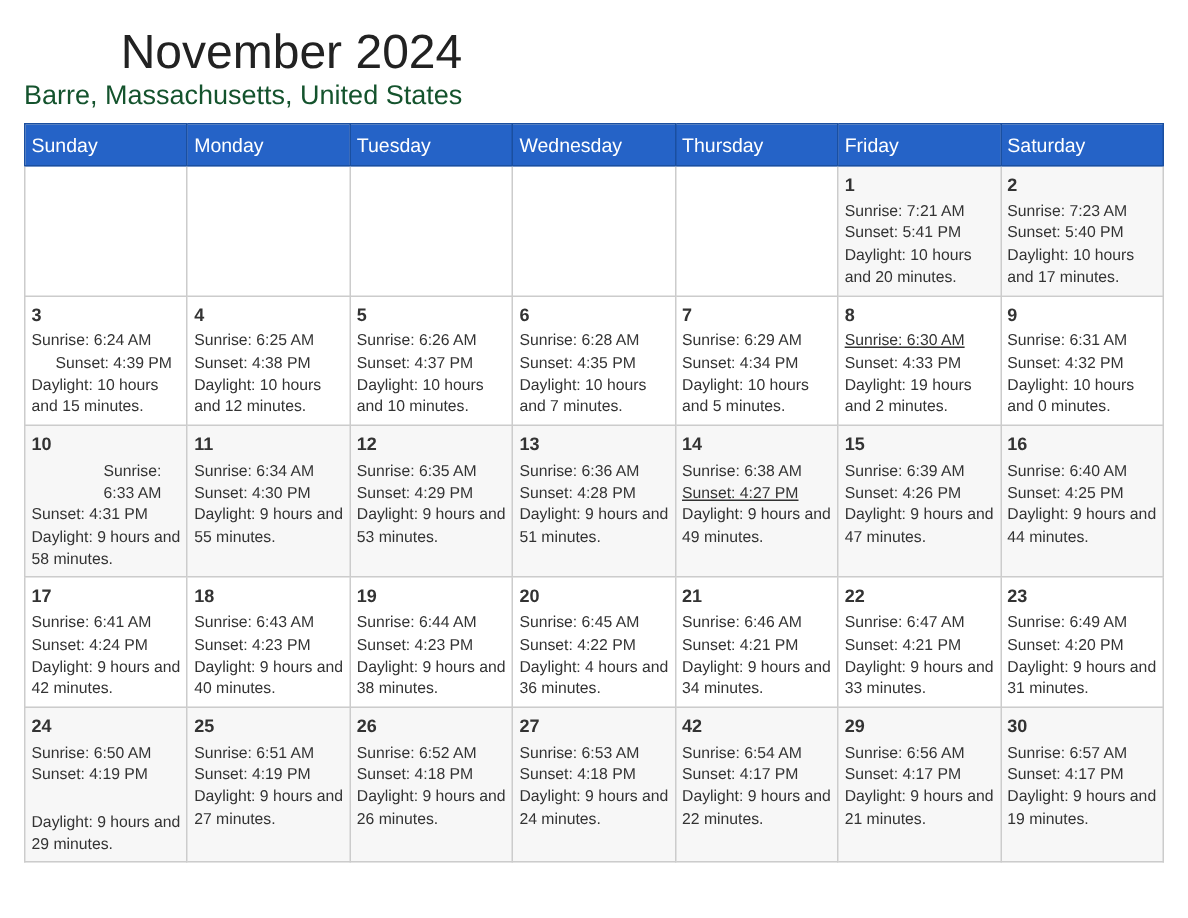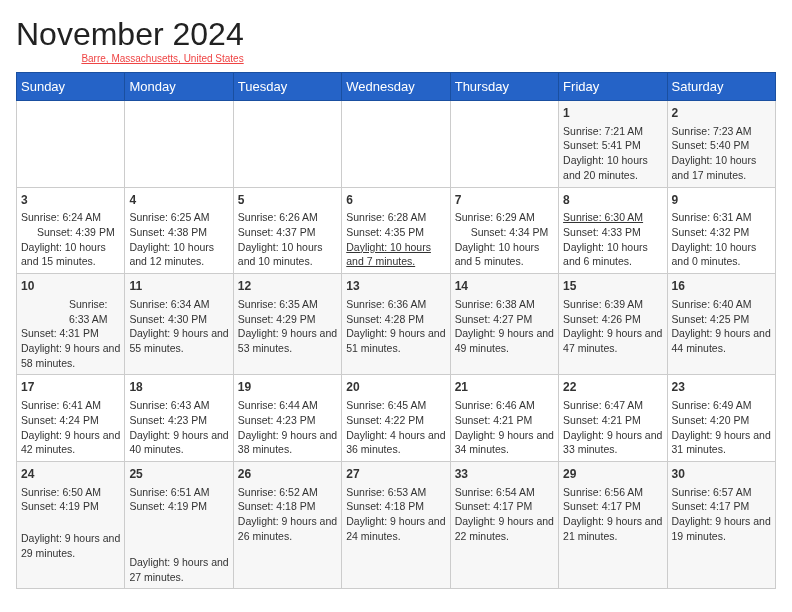--- a/index.html
+++ b/index.html
@@ -34,23 +34,22 @@
     }
     .title-area {
       text-align: right;
     }
     .calendar-title {
       font-size: 32px;
       font-weight: normal;
       color: #222;
     }
     .calendar-subtitle {
-      font-size: 10px;
-      color: #ef4444;
-      text-decoration: underline;
+      font-size: 18px;
+      color: #14532d;
     }
     table {
       width: 100%;
       border-collapse: collapse;
       font-size: 11px;
     }
     thead th {
       background-color: #2563c7;
       color: #fff;
       padding: 6px 4px;
@@ -144,33 +143,33 @@
         <td>
           <span class="day-num">5</span>
           <span style="display: block;">Sunrise: 6:26 AM</span>
           <span style="display: block;">Sunset: 4:37 PM</span>
           <span style="display: block;">Daylight: 10 hours and 10 minutes.</span>
         </td>
         <td>
           <span class="day-num">6</span>
           <span style="display: block;">Sunrise: 6:28 AM</span>
           <span style="display: block;">Sunset: 4:35 PM</span>
-          <span style="display: block; text-decoration: underline;">Daylight: 10 hours and 7 minutes.</span>
+          <span style="display: block;">Daylight: 10 hours and 7 minutes.</span>
         </td>
         <td>
           <span class="day-num">7</span>
           <span style="display: block;">Sunrise: 6:29 AM</span>
-          <span style="display: block; margin-left: 16px;">Sunset: 4:34 PM</span>
+          <span style="display: block;">Sunset: 4:34 PM</span>
           <span style="display: block;">Daylight: 10 hours and 5 minutes.</span>
         </td>
         <td>
           <span class="day-num">8</span>
           <span style="display: block; text-decoration: underline;">Sunrise: 6:30 AM</span>
           <span style="display: block;">Sunset: 4:33 PM</span>
-          <span style="display: block;">Daylight: 10 hours and 6 minutes.</span>
+          <span style="display: block;">Daylight: 19 hours and 2 minutes.</span>
         </td>
         <td>
           <span class="day-num">9</span>
           <span style="display: block;">Sunrise: 6:31 AM</span>
           <span style="display: block;">Sunset: 4:32 PM</span>
           <span style="display: block;">Daylight: 10 hours and 0 minutes.</span>
         </td>
       </tr>
       <tr>
         <td>
@@ -193,21 +192,21 @@
         </td>
         <td>
           <span class="day-num">13</span>
           <span style="display: block;">Sunrise: 6:36 AM</span>
           <span style="display: block;">Sunset: 4:28 PM</span>
           <span style="display: block;">Daylight: 9 hours and 51 minutes.</span>
         </td>
         <td>
           <span class="day-num">14</span>
           <span style="display: block;">Sunrise: 6:38 AM</span>
-          <span style="display: block;">Sunset: 4:27 PM</span>
+          <span style="display: block; text-decoration: underline;">Sunset: 4:27 PM</span>
           <span style="display: block;">Daylight: 9 hours and 49 minutes.</span>
         </td>
         <td>
           <span class="day-num">15</span>
           <span style="display: block;">Sunrise: 6:39 AM</span>
           <span style="display: block;">Sunset: 4:26 PM</span>
           <span style="display: block;">Daylight: 9 hours and 47 minutes.</span>
         </td>
         <td>
           <span class="day-num">16</span>
@@ -264,36 +263,36 @@
         <td>
           <span class="day-num">24</span>
           <span style="display: block;">Sunrise: 6:50 AM</span>
           <span style="display: block;">Sunset: 4:19 PM</span>
           <span style="display: block; margin-top: 17px;">Daylight: 9 hours and 29 minutes.</span>
         </td>
         <td>
           <span class="day-num">25</span>
           <span style="display: block;">Sunrise: 6:51 AM</span>
           <span style="display: block;">Sunset: 4:19 PM</span>
-          <span style="display: block; margin-top: 41px;">Daylight: 9 hours and 27 minutes.</span>
+          <span style="display: block;">Daylight: 9 hours and 27 minutes.</span>
         </td>
         <td>
           <span class="day-num">26</span>
           <span style="display: block;">Sunrise: 6:52 AM</span>
           <span style="display: block;">Sunset: 4:18 PM</span>
           <span style="display: block;">Daylight: 9 hours and 26 minutes.</span>
         </td>
         <td>
           <span class="day-num">27</span>
           <span style="display: block;">Sunrise: 6:53 AM</span>
           <span style="display: block;">Sunset: 4:18 PM</span>
           <span style="display: block;">Daylight: 9 hours and 24 minutes.</span>
         </td>
         <td>
-          <span class="day-num">33</span>
+          <span class="day-num">42</span>
           <span style="display: block;">Sunrise: 6:54 AM</span>
           <span style="display: block;">Sunset: 4:17 PM</span>
           <span style="display: block;">Daylight: 9 hours and 22 minutes.</span>
         </td>
         <td>
           <span class="day-num">29</span>
           <span style="display: block;">Sunrise: 6:56 AM</span>
           <span style="display: block;">Sunset: 4:17 PM</span>
           <span style="display: block;">Daylight: 9 hours and 21 minutes.</span>
         </td>

